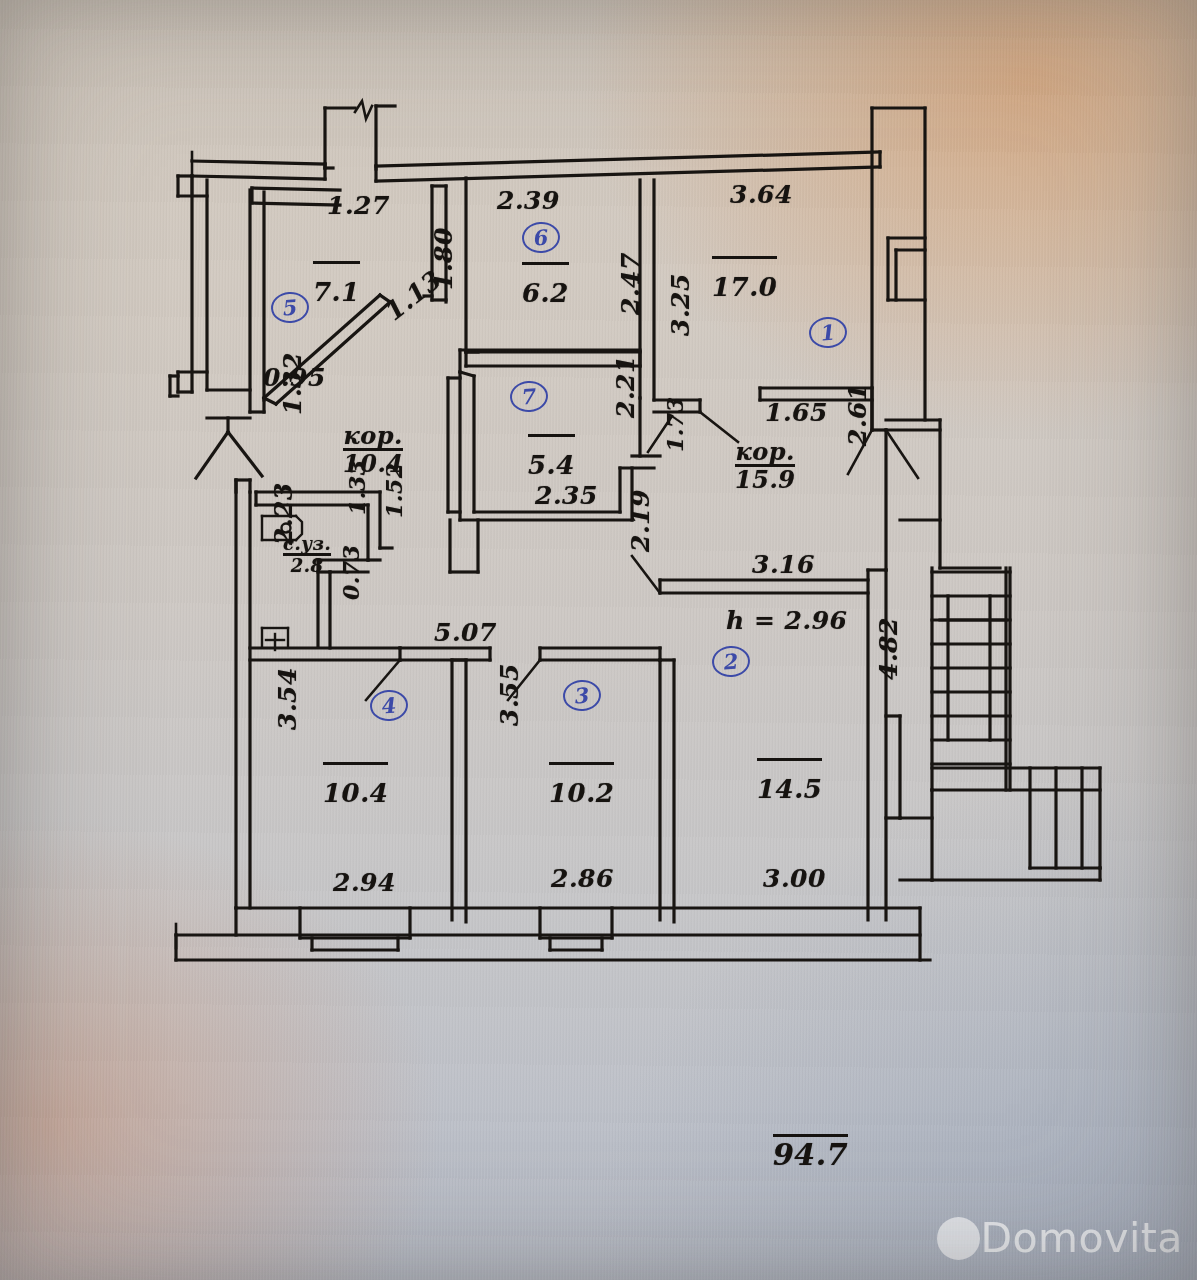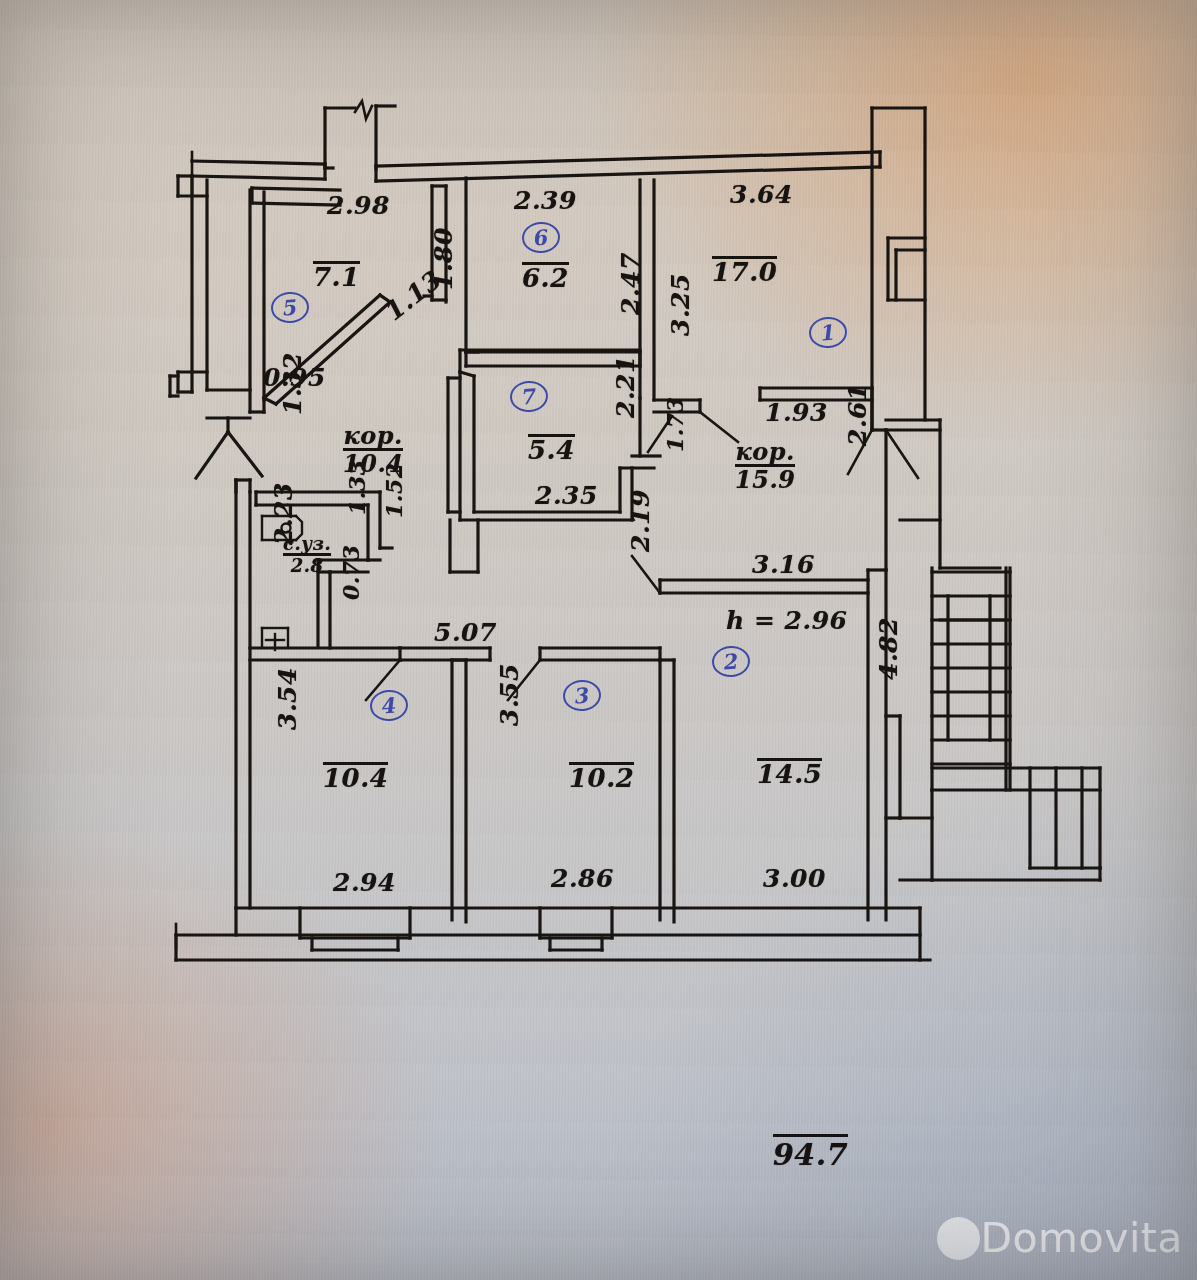--- a/index.html
+++ b/index.html
@@ -44,21 +44,21 @@
     line-height:1;
     text-shadow:0 0 1px rgba(20,18,15,.5);
   }
   .dim{font-size:25px;}
   .dimS{font-size:22px;}
   .area{font-size:26px;}
   .rot90{transform:rotate(-90deg);transform-origin:0 0;}
   
   .frac{
     border-top:3px solid #161310;
-    padding-top:0;
+    padding-top:15px;
   }
   .name2{font-size:24px;text-align:center;}
   .name2 .n{display:block;}
   .name2 .v{display:block;border-top:3px solid #161310;padding-top:1px;}
 
   
   .rnum{
     position:absolute;
     width:34px;height:27px;
     border:2.4px solid #3c4aa8;
@@ -351,22 +351,22 @@
     <path d="M1056,768 L1056,868"></path>
     <path d="M1082,768 L1082,868"></path>
     <path d="M1030,868 L1100,868"></path>
 
     <path d="M900,818 L932,818"></path>
     <path d="M900,880 L932,880"></path>
   </g>
 </svg>
 </div>
 
-<div class="ann dim" style="left:327px;top:193px;">2.98</div>
-<div class="ann dim" style="left:514px;top:188px;">2.39</div>
+<div class="ann dim" style="left:327px;top:193px;">1.27</div>
+<div class="ann dim" style="left:497px;top:188px;">2.39</div>
 <div class="ann dim" style="left:730px;top:182px;">3.64</div>
 
 <div class="ann dim rot90" style="left:431px;top:290px;">1.80</div>
 <div class="ann dim rot90" style="left:618px;top:315px;">2.47</div>
 <div class="ann dim rot90" style="left:668px;top:336px;">3.25</div>
 <div class="ann dim rot90" style="left:613px;top:418px;">2.21</div>
 <div class="ann dimS rot90" style="left:664px;top:452px;">1.73</div>
 <div class="ann dim rot90" style="left:845px;top:446px;">2.61</div>
 <div class="ann dim rot90" style="left:280px;top:415px;">1.32</div>
 <div class="ann dimS rot90" style="left:383px;top:518px;">1.52</div>
@@ -375,34 +375,34 @@
 <div class="ann dimS rot90" style="left:340px;top:600px;">0.73</div>
 <div class="ann dim rot90" style="left:628px;top:552px;">2.19</div>
 <div class="ann dim rot90" style="left:497px;top:726px;">3.55</div>
 <div class="ann dim rot90" style="left:275px;top:730px;">3.54</div>
 <div class="ann dim rot90" style="left:876px;top:680px;">4.82</div>
 
 <div class="ann dim" style="left:381px;top:305px;transform:rotate(-38deg);transform-origin:0 0;">1.13</div>
 <div class="ann dim" style="left:263px;top:365px;">0.95</div>
 
 <div class="ann dim" style="left:535px;top:477px;margin-top:6px;">2.35</div>
-<div class="ann dim" style="left:765px;top:400px;">1.93</div>
+<div class="ann dim" style="left:765px;top:400px;">1.65</div>
 <div class="ann dim" style="left:752px;top:552px;">3.16</div>
 <div class="ann dim" style="left:434px;top:620px;">5.07</div>
 
 <div class="ann dim" style="left:333px;top:870px;">2.94</div>
 <div class="ann dim" style="left:551px;top:866px;">2.86</div>
 <div class="ann dim" style="left:763px;top:866px;">3.00</div>
 
 <div class="ann area frac" style="left:313px;top:261px;">7.1</div>
 <div class="ann area frac" style="left:522px;top:262px;">6.2</div>
 <div class="ann area frac" style="left:712px;top:256px;">17.0</div>
 <div class="ann area frac" style="left:528px;top:434px;">5.4</div>
 <div class="ann area frac" style="left:323px;top:762px;">10.4</div>
-<div class="ann area frac" style="left:549px;top:762px;margin-left:20px;">10.2</div>
+<div class="ann area frac" style="left:549px;top:762px;">10.2</div>
 <div class="ann area frac" style="left:757px;top:758px;">14.5</div>
 
 <div class="ann name2" style="left:343px;top:424px;">
   <span class="n">кор.</span>
   <span class="v">10.4</span>
 </div>
 <div class="ann name2" style="left:735px;top:440px;">
   <span class="n">кор.</span>
   <span class="v">15.9</span>
 </div>

